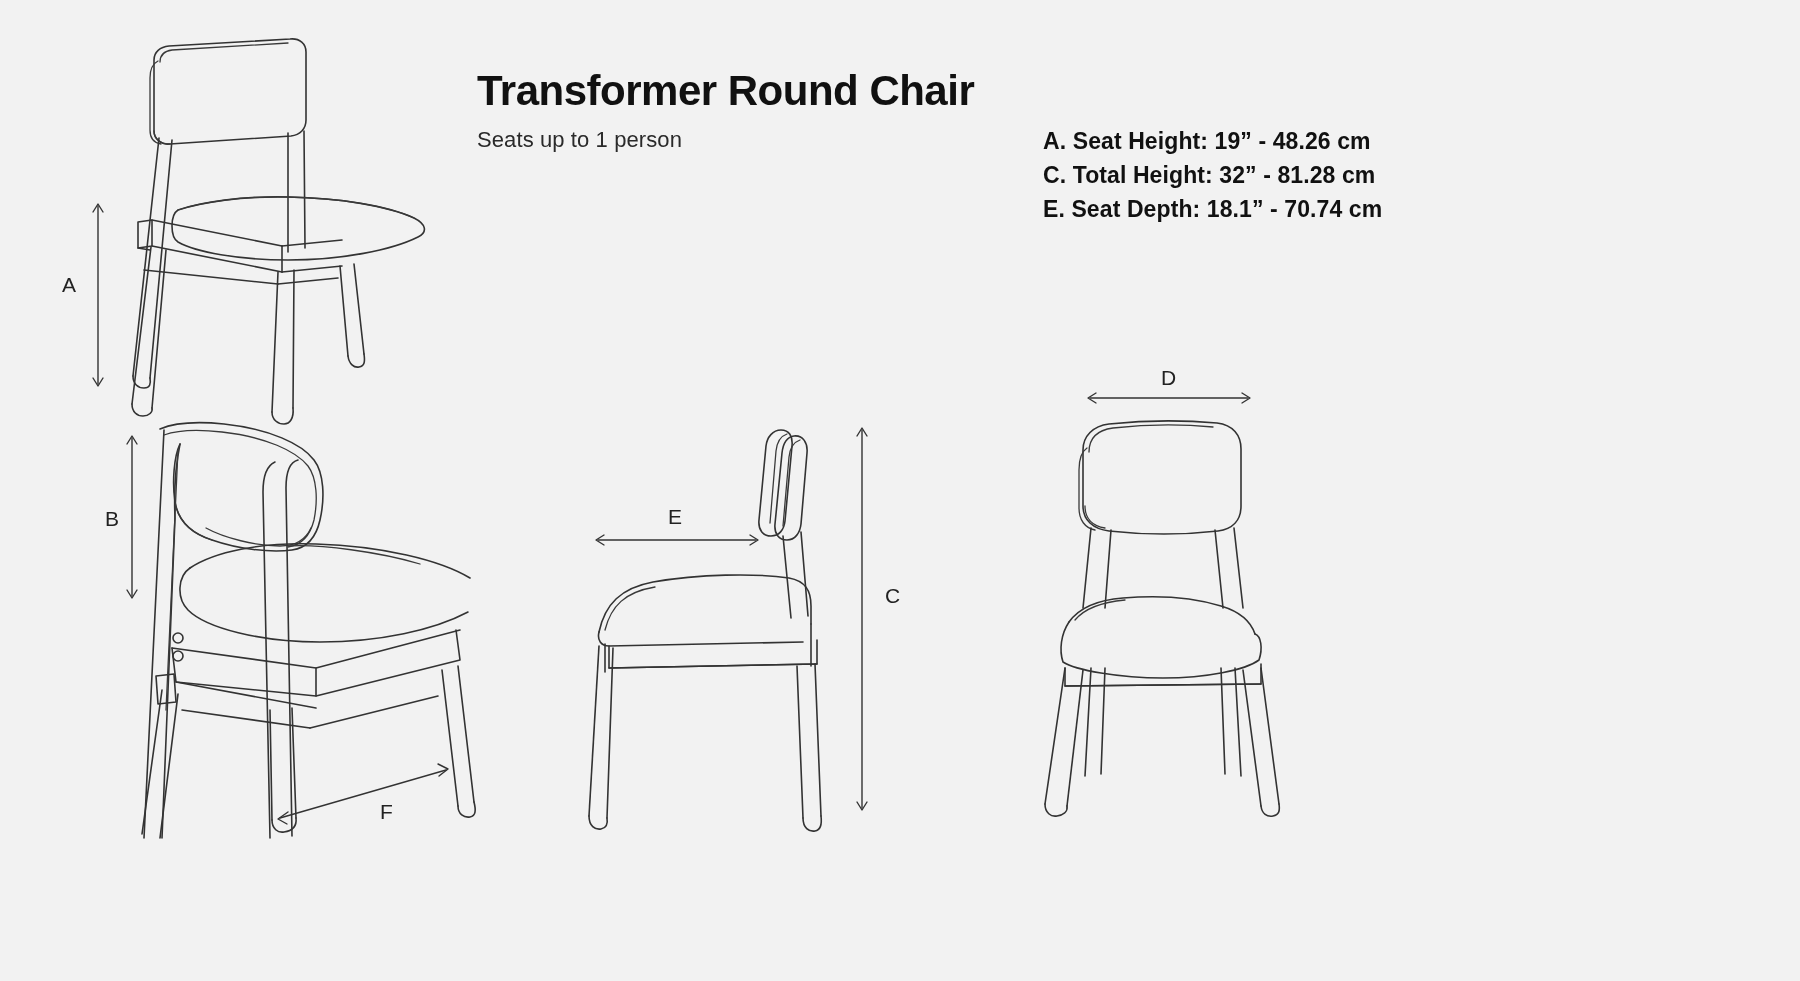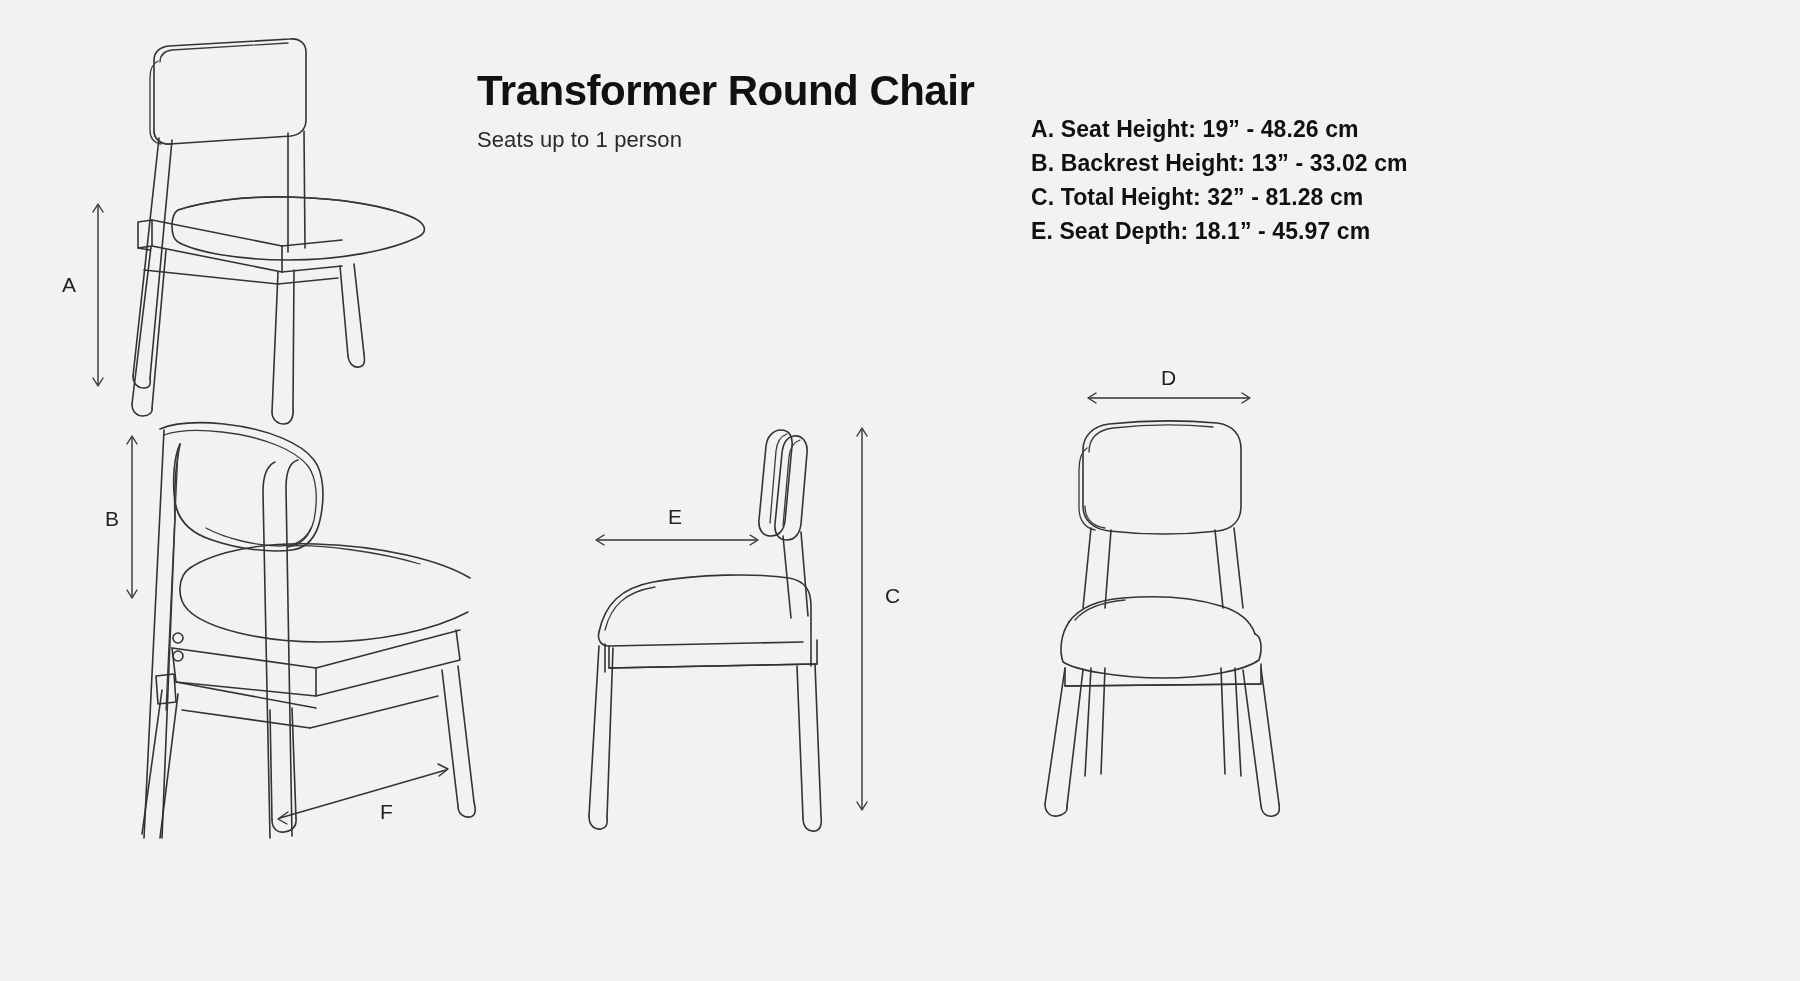--- a/index.html
+++ b/index.html
@@ -44,21 +44,21 @@
     margin: 14px 0 0 0;
     letter-spacing: 0.1px;
     white-space: nowrap;
   }
 
   
   #spec-list {
     position: absolute;
     left: 1031px;
     top: 112px;
-    margin: 0;
+    margin: 12px;
     padding: 0;
     list-style: none;
   }
   #spec-list li {
     font-size: 23px;
     font-weight: bold;
     color: #111111;
     line-height: 34px;
     white-space: nowrap;
     letter-spacing: 0.1px;
@@ -127,23 +127,22 @@
 
 <div id="spec-sheet">
 
   <div id="header-block">
     <h1 id="product-title">Transformer Round Chair</h1>
     <p id="product-subtitle">Seats up to 1 person</p>
   </div>
 
   <ul id="spec-list">
     <li>A. Seat Height: 19” - 48.26 cm</li>
-    <li>B. Backrest Height: 13” - 33.02 cm</li>
     <li>C. Total Height: 32” - 81.28 cm</li>
-    <li>E. Seat Depth: 18.1” - 45.97 cm</li>
+    <li>E. Seat Depth: 18.1” - 70.74 cm</li>
   </ul>
 
   <div class="drawing" id="iso-view">
     <svg width="340" height="400" viewBox="0 0 340 400">
       <g>
         <path class="ln" d="M62 26 C62 18 68 13 77 12 L198 5 C208 4 214 10 214 18 L214 86 C214 95 208 101 199 102 L78 110 C69 111 62 105 62 97 Z"></path>
         <path class="ln-thin" d="M68 28 C68 21 73 17 80 16 L196 9"></path>
         <path class="ln-thin" d="M66 27 C60 30 58 36 58 44 L58 96 C58 104 62 109 69 110"></path>
         <path class="ln-thin" d="M62 97 C62 104 68 110 78 110"></path>
       </g>

